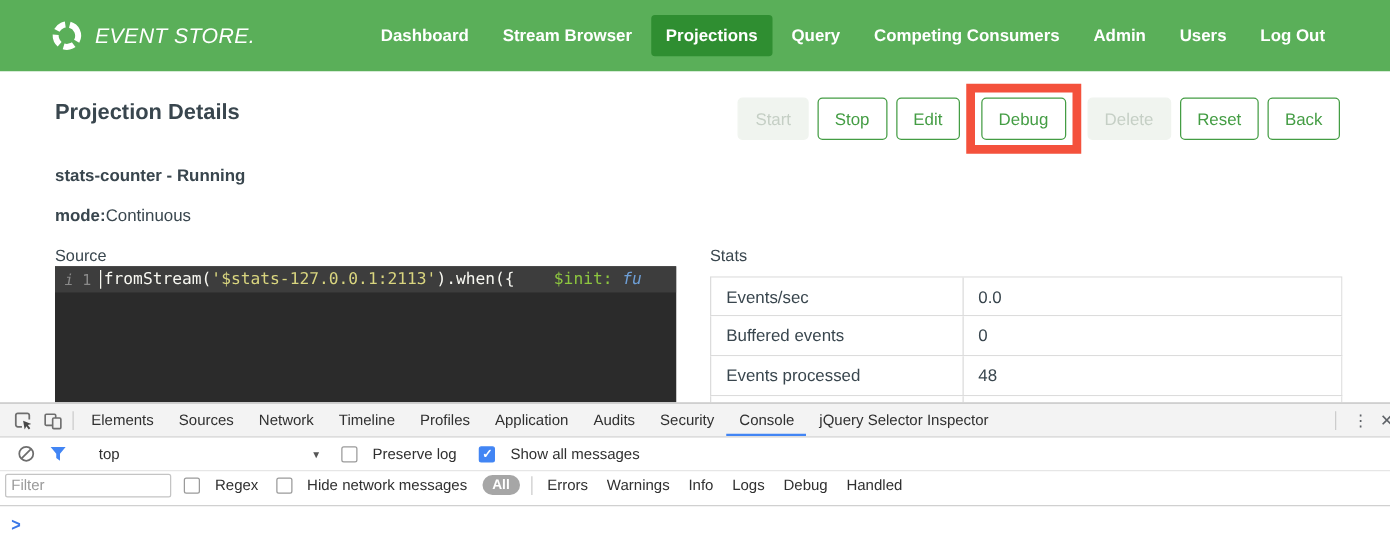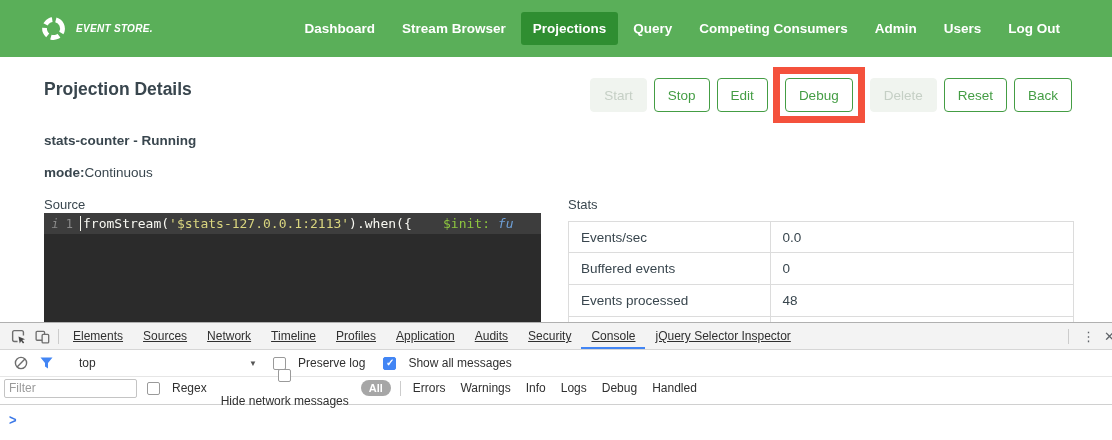--- a/index.html
+++ b/index.html
@@ -3,21 +3,21 @@
 <meta charset="utf-8">
 <style>
   * { margin:0; padding:0; box-sizing:border-box; }
   html,body { width:1112px; height:440px; overflow:hidden; background:#fff;
     font-family:"Liberation Sans", sans-serif; }
 
   
   .navbar { height:57px; background:#5aaf59; display:flex; align-items:center;
     padding:0 40px; }
   .brand { display:flex; align-items:center; gap:9px; color:#fff; cursor:pointer; }
-  .brand-text { font-style:italic; font-weight:bold; font-size:10px; letter-spacing:.3px; }
+  .brand-text { font-style:italic; font-weight:normal; font-size:17px; letter-spacing:.3px; }
   .nav { margin-left:auto; display:flex; align-items:center; gap:3px; }
   .nav-item { color:#fff; font-weight:bold; font-size:13.5px; padding:9px 12px;
     border-radius:3px; cursor:pointer; white-space:nowrap; }
   .nav-item.active { background:#2f8e31; }
 
   
   .content { position:relative; height:265px; overflow:hidden; color:#39464e; }
   .page-title { position:absolute; left:44px; top:22px; font-size:17.5px; font-weight:bold; }
   .actions { position:absolute; right:40px; top:21px; display:flex; align-items:center; gap:7px; }
   .btn { height:34px; padding:0 13px; background:#fff; border:1px solid #449d44;
@@ -183,21 +183,21 @@
         <path d="M8 8l7 2.8-3 1 2.1 2.7-1.3 1-2-2.7L9.3 15.5z" fill="#474747"></path>
       </svg>
     </span>
     <span class="dt-iconbtn">
       <svg width="15" height="15" viewBox="0 0 16 16">
         <rect x="1.2" y="2.6" width="9" height="9.4" rx="1" fill="none" stroke="#6e6e6e" stroke-width="1.4"></rect>
         <rect x="7.6" y="5.8" width="7" height="9" rx="1" fill="#f3f3f3" stroke="#6e6e6e" stroke-width="1.4"></rect>
       </svg>
     </span>
     <span class="dt-sep"></span>
-    <div style="display:flex;height:100%;text-decoration:underline;">
+    <div style="display:flex;height:100%;">
         <span class="dt-tab">Elements</span>
         <span class="dt-tab">Sources</span>
         <span class="dt-tab">Network</span>
         <span class="dt-tab">Timeline</span>
         <span class="dt-tab">Profiles</span>
         <span class="dt-tab">Application</span>
         <span class="dt-tab">Audits</span>
         <span class="dt-tab">Security</span>
         <span class="dt-tab active">Console</span>
         <span class="dt-tab">jQuery Selector Inspector</span>
@@ -234,21 +234,21 @@
       <span>Show all messages</span>
     </span>
   </div>
 
   <div class="dt-filterbar">
     <input class="filter-input" placeholder="Filter" style="">
     <span class="cb-group" style="margin-left:10px;">
       <span class="cb"></span>
       <span>Regex</span>
     </span>
-    <span class="cb-group" style="margin-left:14px;flex-direction:column;">
+    <span class="cb-group" style="margin-left:14px;">
       <span class="cb"></span>
       <span>Hide network messages</span>
     </span>
     <span class="level-all">All</span>
     <span class="dt-sep" style="margin:0 2px 0 9px;"></span>
     <div class="levels">
         <span class="level">Errors</span>
         <span class="level">Warnings</span>
         <span class="level">Info</span>
         <span class="level">Logs</span>

